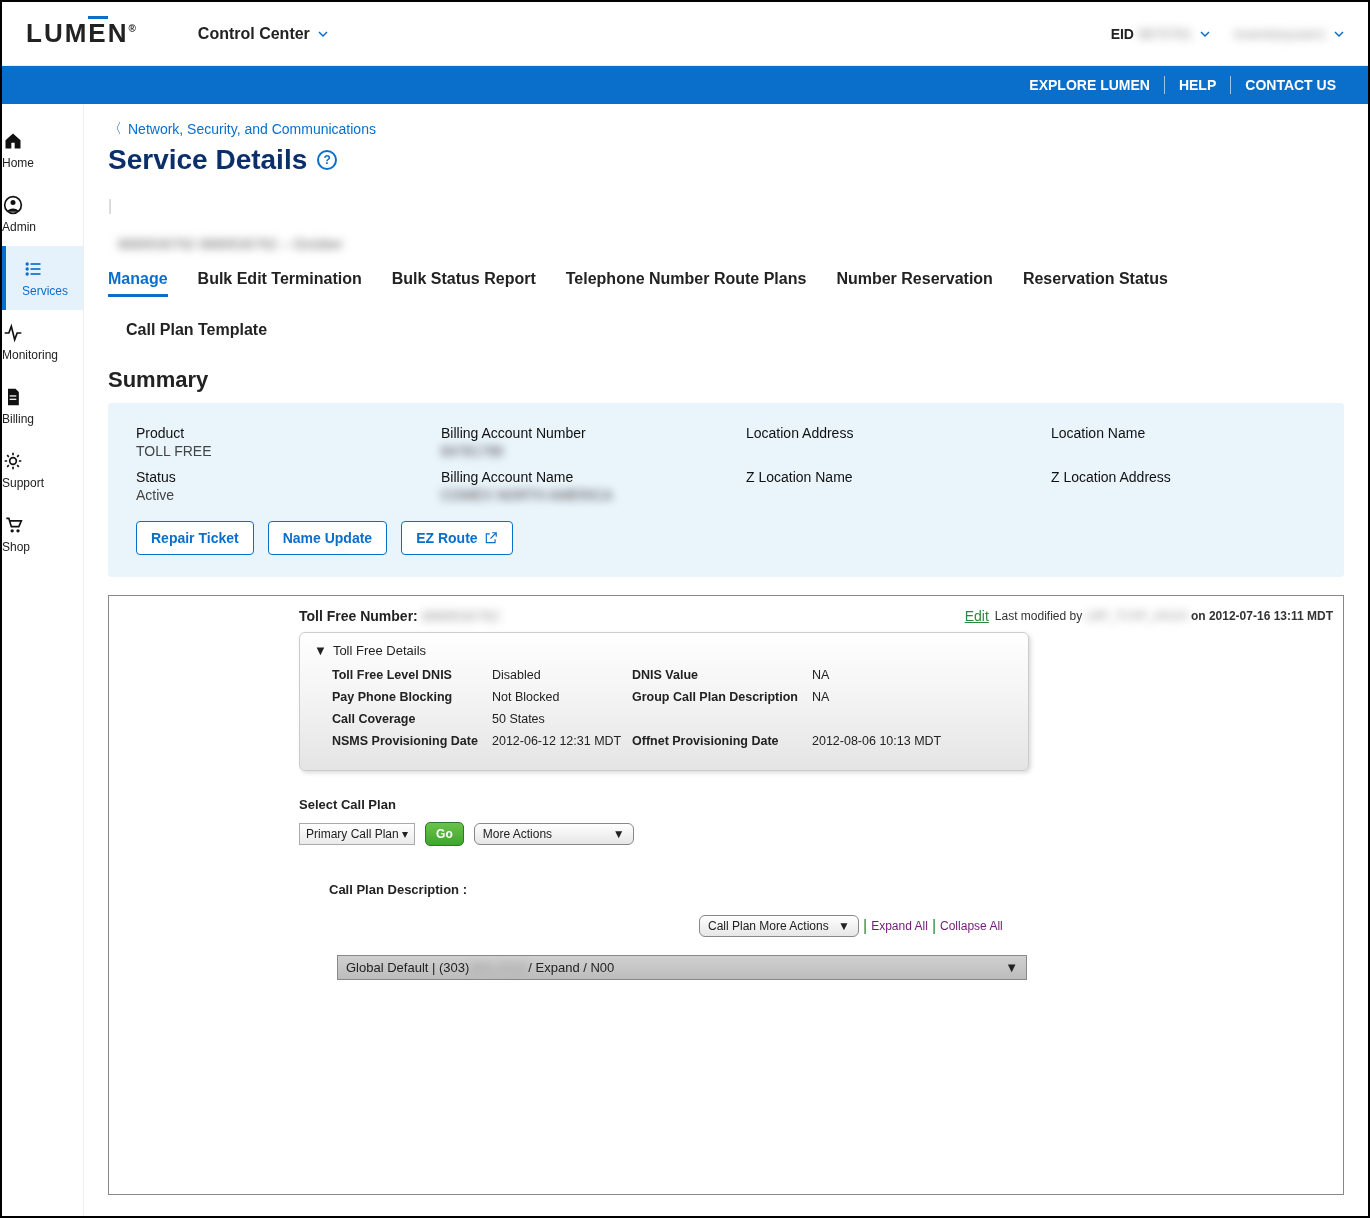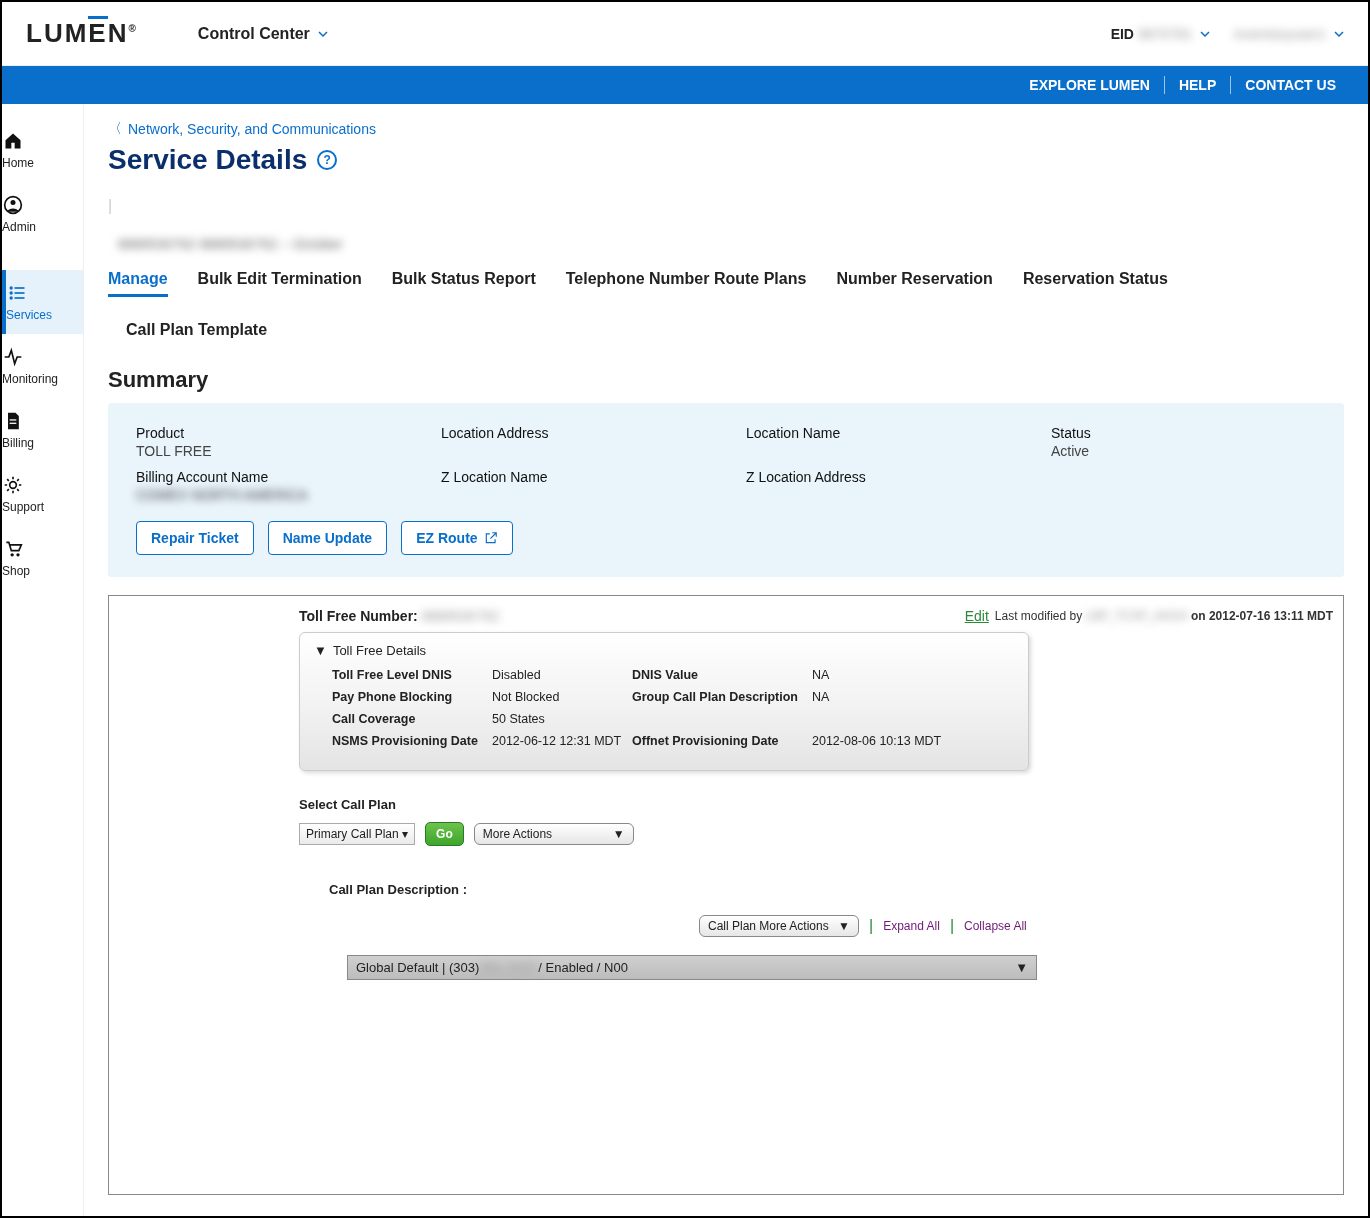--- a/index.html
+++ b/index.html
@@ -10,21 +10,21 @@
   .logo .bar::after{content:""; position:absolute; top:-2px; left:0; right:0; height:3px; background:#0a6ecb;}
   .header .cc { margin-left:60px; font-size:16px; font-weight:600; color:#222; cursor:pointer;}
   .header .right { margin-left:auto; display:flex; gap:24px; align-items:center; font-size:14px;}
   .blur { filter: blur(4px); color:#999;}
   .chev { display:inline-block; width:10px; height:10px; margin-left:4px;}
   .topbar { height:38px; background:#0a6ecb; display:flex; justify-content:flex-end; align-items:center; padding-right:32px; gap:14px; color:#fff; font-size:14px; font-weight:700;}
   .topbar .sep{ width:1px; height:18px; background:rgba(255,255,255,.6);}
   .layout { display:flex; height:calc(100% - 56px - 38px); }
   .sidebar { width:82px; border-right:1px solid #eee; padding-top:14px;}
   .side-item { display:flex; flex-direction:column; gap:4px; padding:12px 0; font-size:12px; color:#222; cursor:pointer;}
-  .side-item.active { background:#e6f2fb; color:#0a6ecb; border-left:4px solid #0a6ecb; padding-left:0; margin-left:-0px;margin-top:24px;}
+  .side-item.active { background:#e6f2fb; color:#0a6ecb; border-left:4px solid #0a6ecb; padding-left:16px; margin-left:-0px;}
   .side-item.active .ic{ color:#0a6ecb;}
   .ic { width:22px; height:22px; display:flex; align-items:center; justify-content:center;}
   .main { flex:1; padding:16px 24px 24px 24px; overflow:auto;}
   .bc { color:#0a6ecb; font-size:14px; display:flex; align-items:center; gap:6px; margin-bottom:6px;}
   .bc .ch { color:#0a6ecb; font-size:14px;}
   h1.title { font-size:28px; font-weight:800; color:#0a2f6b; display:inline-flex; align-items:center; gap:10px;}
   .qicon { width:20px; height:20px; border:2px solid #0a6ecb; border-radius:50%; color:#0a6ecb; font-size:12px; display:flex; align-items:center; justify-content:center; font-weight:700;}
   .title-extra{ margin-left:10px; color:#666; font-size:14px;}
   .tabs { margin-top:18px; display:flex; flex-wrap:wrap; gap:24px 30px; font-size:16px; font-weight:700;}
   .tabs .tab { color:#222; cursor:pointer; padding-bottom:6px;}
@@ -46,24 +46,24 @@
   .detbox .hd { font-size:13px; font-weight:400; display:flex; align-items:center; gap:6px; margin-bottom:10px;}
   .kv { display:grid; grid-template-columns: 150px 130px 170px 150px; row-gap:8px; column-gap:10px; font-size:12.5px;}
   .kv .k{font-weight:700;} .kv .v{ color:#222;}
   .selrow { margin-top:26px; font-size:13px; font-weight:700;}
   .controls { margin-top:10px; display:flex; align-items:center; gap:10px;}
   .dd { font-size:12px; padding:3px 6px; border:1px solid #aaa; background:linear-gradient(#fff,#eaeaea); cursor:pointer;}
   .gobtn { padding:4px 10px; border:1px solid #2a7a2a; border-radius:5px; color:#fff; font-weight:700; font-size:12px; background:linear-gradient(#6cc24a,#3ea62c); cursor:pointer;}
   .morea { font-size:12px; padding:3px 8px; border:1px solid #888; border-radius:6px; background:linear-gradient(#fff,#e6e6e6); width:160px; display:inline-flex; align-items:center; justify-content:space-between; cursor:pointer;}
   .cprow { margin-top:36px; margin-left:30px;}
   .cpdesc { font-size:13px; font-weight:700;}
-  .cptools { margin-top:18px; display:flex; align-items:center; gap:10px; margin-left:370px;}
+  .cptools { margin-top:18px; display:flex; align-items:center; gap:4px; margin-left:370px;}
   .link { color:#701a75; font-size:12px; cursor:pointer;}
   .linksep { color:#2a8a3a;}
-  .gd { margin-top:18px; margin-left:18px; background:linear-gradient(#d0d0d0,#bcbcbc); border:1px solid #888; padding:4px 8px; font-size:13px; display:flex; align-items:center; width:690px; cursor:pointer;}
+  .gd { margin-top:18px; margin-left:8px; background:linear-gradient(#d0d0d0,#bcbcbc); border:1px solid #888; padding:4px 8px; font-size:13px; display:flex; align-items:center; width:690px; cursor:pointer;}
   .gd .arrow{ margin-left:auto;}
 </style>
 </head>
 <body>
 
 <div class="header">
   <div class="logo">LUM<span class="bar">E</span>N<sup style="font-size:10px;">®</sup></div>
   <div class="cc">
     <span>Control Center</span>
     <svg class="chev" viewBox="0 0 10 10">
@@ -195,20 +195,24 @@
       </div>
     </div>
 
     <h2 class="summary">Summary</h2>
 
     <div class="panel">
       <div class="grid">
         <div>
             <div class="lbl">Product</div>
             <div class="val">TOLL FREE</div>
+          </div>
+        <div>
+            <div class="lbl">Billing Account Number</div>
+            <div class="val blur">84781796</div>
           </div>
         <div>
             <div class="lbl">Location Address</div>
             <div class="val"></div>
           </div>
         <div>
             <div class="lbl">Location Name</div>
             <div class="val"></div>
           </div>
         <div>
@@ -300,21 +304,21 @@
                 <span>▼</span>
               </span>
             <span class="linksep">|</span>
             <span class="link">Expand All</span>
             <span class="linksep">|</span>
             <span class="link">Collapse All</span>
           </div>
           <div class="gd">
             <span>Global Default | (303)</span>
             <span class="blur" style="margin:0 2px;">891-2020</span>
-            <span> / Enabled / N00</span>
+            <span> / Expand / N00</span>
             <span class="arrow">▼</span>
           </div>
         </div>
       </div>
     </div>
 
   </div>
 </div>
 
 </body></html>

